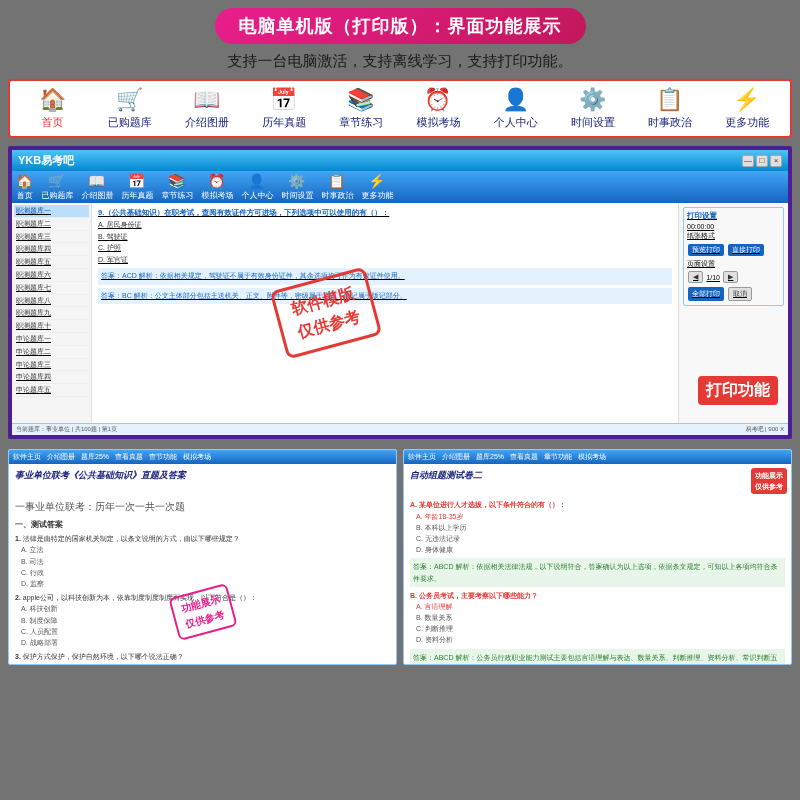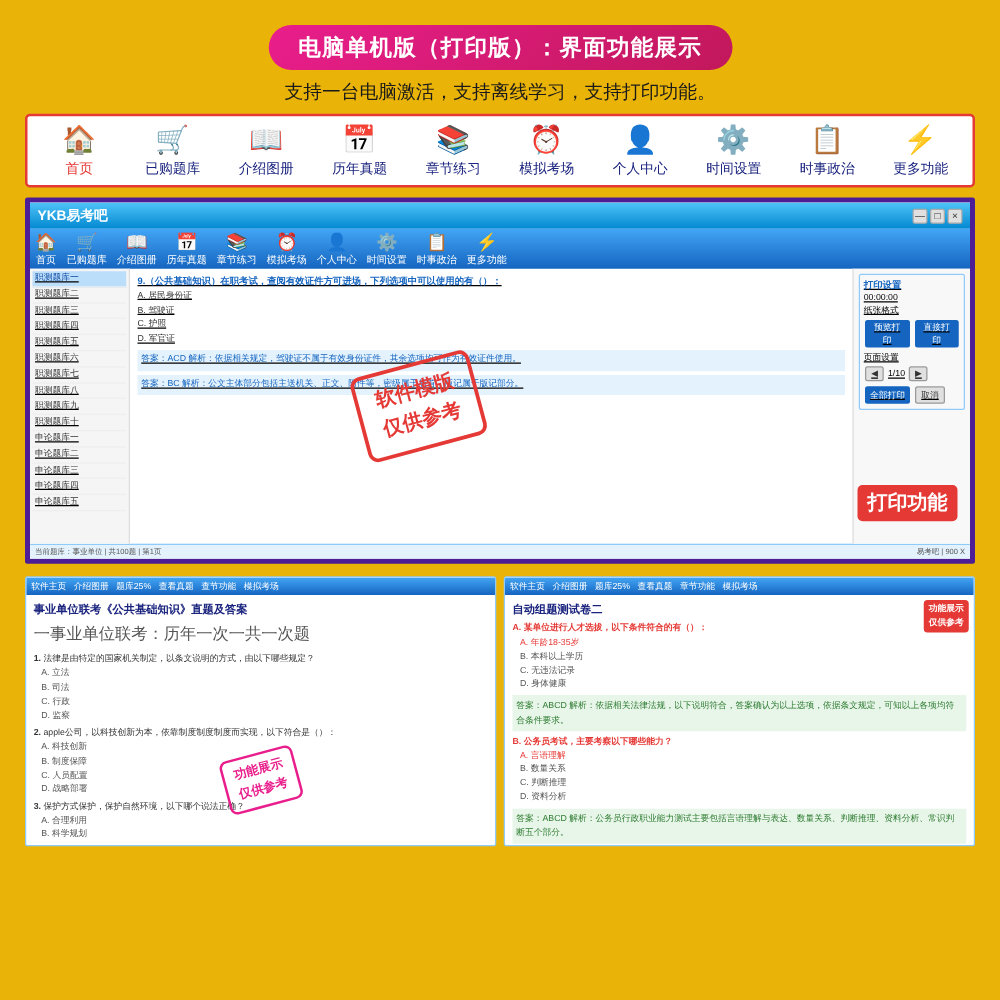--- a/index.html
+++ b/index.html
@@ -8,25 +8,25 @@
       height: 800px;
       overflow: hidden;
       background: #29a5e0;
       font-family: 'SimHei', 'Microsoft YaHei', sans-serif;
       position: relative;
     }
 
     .main-container {
       width: 800px;
       height: 800px;
-      background: #eab308;
+      background: #737373;
       display: flex;
       flex-direction: column;
       align-items: center;
-      padding: 20px;
+      padding: 8px;
     }
 
     
     .top-banner {
       background: linear-gradient(135deg, #e91e8c, #c2185b);
       color: white;
       font-size: 18px;
       font-weight: bold;
       padding: 6px 24px;
       border-radius: 20px;
@@ -174,21 +174,21 @@
       flex: 1;
       padding: 4px 6px;
       overflow: hidden;
       position: relative;
       font-size: 7px;
       color: #222;
       line-height: 1.5;
     }
 
     .sw-right-panel {
-      width: 94px;
+      width: 110px;
       background: #f8f8f8;
       border-left: 1px solid #ddd;
       padding: 4px;
       font-size: 7px;
     }
 
     .question-text {
       font-size: 7.5px;
       color: #1565c0;
       font-weight: bold;
@@ -277,25 +277,26 @@
       color: #222;
       line-height: 1.6;
       height: 200px;
       overflow: hidden;
     }
 
     .bc-title {
       font-size: 9px;
       font-weight: bold;
       color: #1a237e;
-      margin-bottom: 3px;
+      margin-bottom: 17px;
+      font-style: italic;
     }
 
     .bc-subtitle {
-      font-size: 13px;
+      font-size: 10px;
       color: #555;
       margin-bottom: 4px;
     }
 
     .section-title {
       font-size: 8px;
       font-weight: bold;
       color: #333;
       margin: 3px 0 1px 0;
     }
@@ -592,20 +593,21 @@
         <span class="bc-tool">软件主页</span>
         <span class="bc-tool">介绍图册</span>
         <span class="bc-tool">题库25%</span>
         <span class="bc-tool">查看真题</span>
         <span class="bc-tool">查节功能</span>
         <span class="bc-tool">模拟考场</span>
       </div>
       <div class="bc-content" style="position:relative;">
         <div class="bc-title">事业单位联考《公共基础知识》直题及答案</div>
         <div class="bc-subtitle">一事业单位联考：历年一次一共一次题</div>
+        <div class="section-title">一、测试答案</div>
 
         <div class="q-item">
           <div class="q-text"><strong>1.</strong> 法律是由特定的国家机关制定，以条文说明的方式，由以下哪些规定？</div>
           <div class="a-option">A. 立法</div>
           <div class="a-option">B. 司法</div>
           <div class="a-option">C. 行政</div>
           <div class="a-option">D. 监察</div>
         </div>
 
         <div class="q-item">

